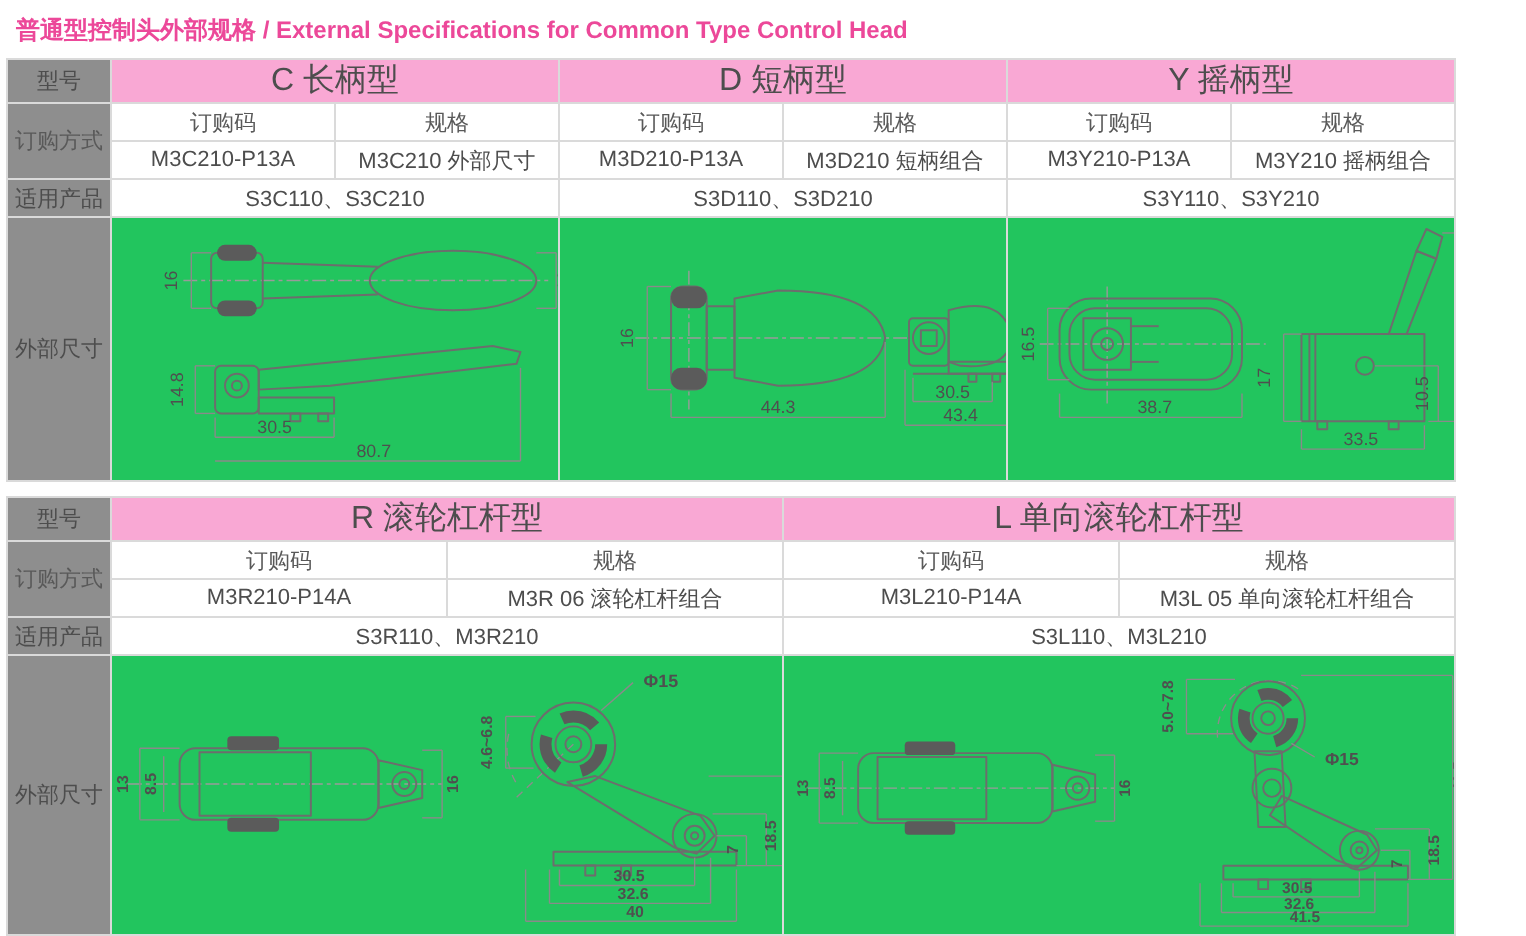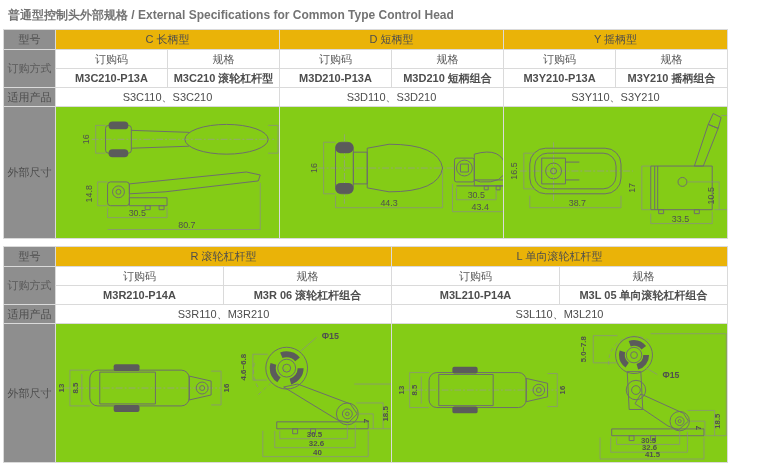--- a/index.html
+++ b/index.html
@@ -1,26 +1,26 @@
 <!DOCTYPE html>
 <html><head>
 <meta charset="utf-8">
 <style>
   html,body{margin:0;padding:0;background:#fff;}
   body{width:763px;height:468px;font-family:"Liberation Sans","DejaVu Sans",sans-serif;overflow:hidden;}
-  .title{font-weight:bold;font-size:12px;color:#737373;padding:7px 0 5px 8px;}
+  .title{font-weight:bold;font-size:12px;color:#ec4899;padding:7px 0 5px 8px;}
   table.spec{border-collapse:collapse;table-layout:fixed;width:725px;margin-left:3px;font-size:11px;}
   table.spec td{border:1px solid #dadada;text-align:center;vertical-align:middle;color:#4d4d4d;padding:0;overflow:hidden;white-space:nowrap;}
   td.lab{background:#8e8e8e;color:#fff;border:1px solid #fff;border-left:1px solid #e3e3e3;font-size:11px;width:52px;}
-  td.red{background:#eab308;color:#fff;border:1px solid #fff;border-top:1px solid #e50012;font-size:11px;}
+  td.red{background:#f9a8d4;color:#fff;border:1px solid #fff;border-top:1px solid #e50012;font-size:16px;}
   tr.hrow td{height:19px;}
   tr.srow td{height:18px;color:#595959;}
-  tr.vrow td{height:18px;font-weight:bold;}
+  tr.vrow td{height:18px;}
   tr.arow td{height:18px;margin-left:40px;}
-  td.draw{background:#84cc16;border-bottom:2px solid #e8bdbd;}
+  td.draw{background:#22c55e;border-bottom:2px solid #e8bdbd;}
   .t1 td.draw{height:131px;}
   .t2 td.draw{height:137px;font-weight:bold;}
   .gap{height:7px;}
   
   svg .ln{stroke:#6d6d6d;fill:none;stroke-width:1;stroke-linejoin:round;}
   svg .dk{fill:#5b5b5b;stroke:none;}
   svg .ring{stroke:#5b5b5b;fill:none;}
   svg .cl{stroke:#9a9a9a;fill:none;stroke-width:.7;stroke-dasharray:7 2 2 2;}
   svg .dsh{stroke:#8c8c8c;fill:none;stroke-width:.7;stroke-dasharray:4 3;}
   svg .dm{stroke:#8a8a8a;fill:none;stroke-width:.7;}
@@ -53,21 +53,21 @@
     <td class="lab" rowspan="2">订购方式</td>
     <td>订购码</td>
     <td>规格</td>
     <td>订购码</td>
     <td>规格</td>
     <td>订购码</td>
     <td>规格</td>
   </tr>
   <tr class="vrow">
     <td>M3C210-P13A</td>
-    <td>M3C210 滚轮杠杆型</td>
+    <td>M3C210 外部尺寸</td>
     <td>M3D210-P13A</td>
     <td>M3D210 短柄组合</td>
     <td>M3Y210-P13A</td>
     <td>M3Y210 摇柄组合</td>
   </tr>
   <tr class="arow">
     <td class="lab">适用产品</td>
     <td colspan="2">S3C110、S3C210</td>
     <td colspan="2">S3D110、S3D210</td>
     <td colspan="2">S3Y110、S3Y210</td>

